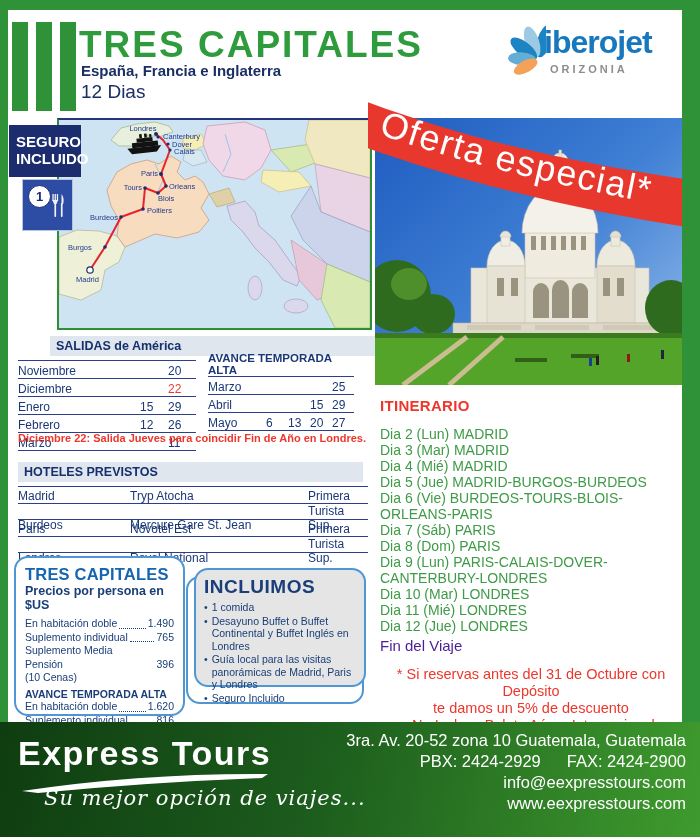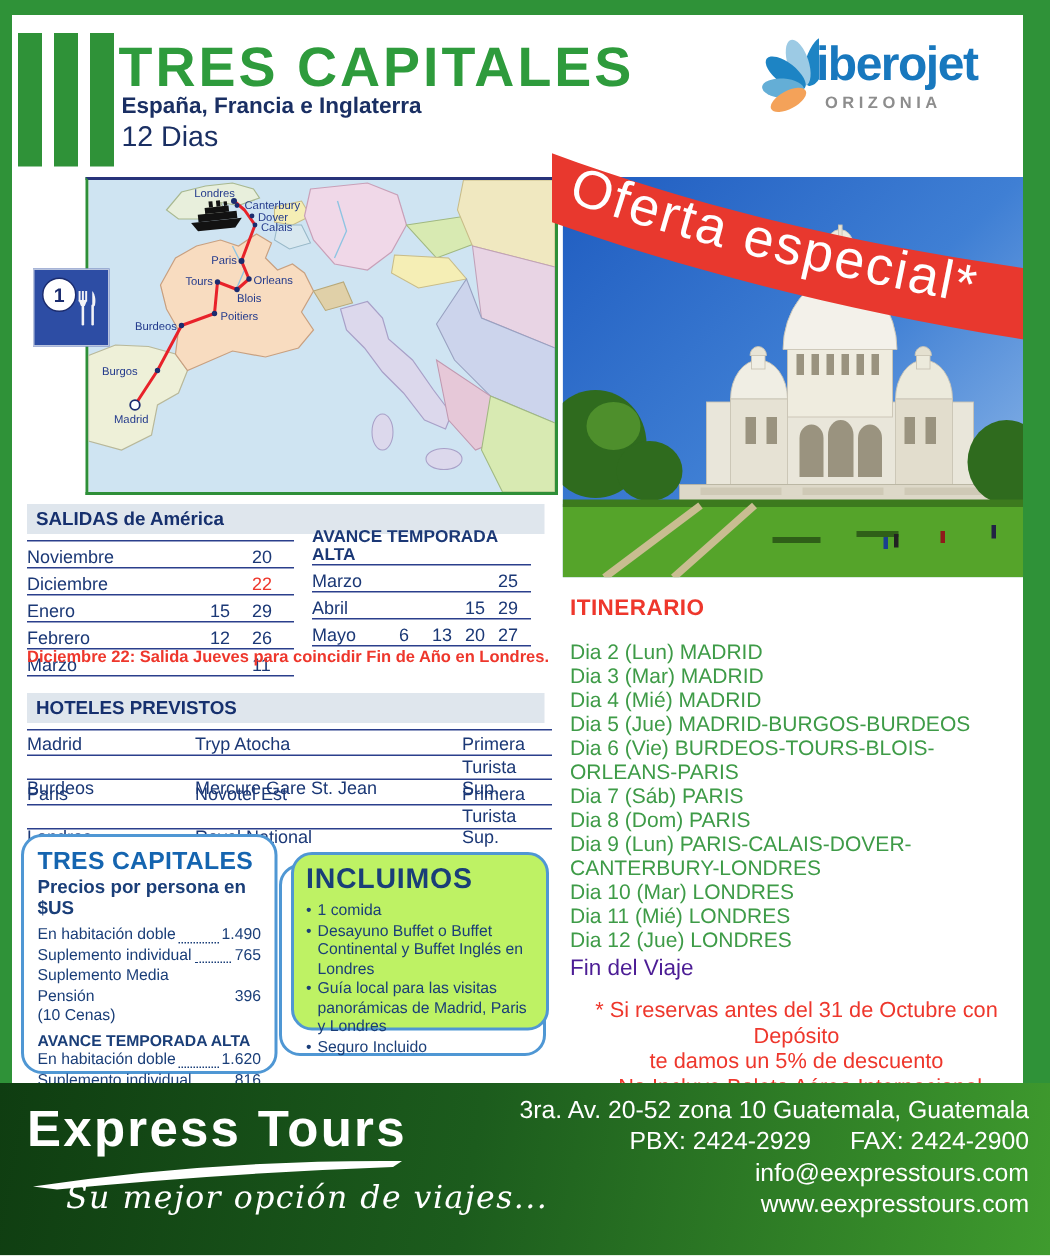--- a/index.html
+++ b/index.html
@@ -54,21 +54,21 @@
   .price-title{color:#1565b0;font-size:16.5px;font-weight:bold;letter-spacing:0.2px;}
   .price-sub{font-size:12.5px;font-weight:bold;margin-bottom:5px;}
   .price-line{display:flex;align-items:flex-end;font-size:10.5px;line-height:13.5px;}
   .price-line .dots{flex:1;border-bottom:1.5px dotted #1a3e78;margin:0 2px 2px;}
   .price-note{font-size:10.5px;line-height:13px;margin-bottom:4px;}
   .price-alta{font-size:10.5px;font-weight:bold;margin-top:2px;}
   
   .incl-back{position:absolute;left:186px;top:576px;width:178px;height:128px;border:2px solid #4f97d4;
              border-radius:14px;background:#fff;box-sizing:border-box;z-index:5;}
   .incl-box{position:absolute;left:194px;top:568px;width:172px;height:119px;border:2px solid #4f97d4;
-             border-radius:14px;background:#bef264;box-sizing:border-box;padding:6px 8px;color:#1a3e78;z-index:6;}
+             border-radius:14px;background:#e5e5e5;box-sizing:border-box;padding:6px 8px;color:#1a3e78;z-index:6;}
   .incl-title{font-size:19px;font-weight:600;letter-spacing:0.5px;margin-bottom:3px;}
   .incl-item{font-size:10.5px;line-height:12.5px;display:flex;margin-bottom:1px;}
   .incl-item .bullet{margin-right:4px;}
   
   .photo{position:absolute;left:375px;top:118px;width:308px;height:267px;overflow:hidden;z-index:4;}
   .ribbon-svg{position:absolute;left:368px;top:84px;width:332px;height:165px;z-index:10;}
   
   .itin-head{position:absolute;left:380px;top:397px;color:#ee372c;font-size:15px;font-weight:bold;letter-spacing:0.3px;}
   .itin-list{position:absolute;left:380px;top:426px;width:305px;color:#3e9b47;font-size:14px;line-height:16px;}
   .fin{position:absolute;left:380px;top:637px;color:#4c1d95;font-size:15px;}
@@ -171,20 +171,24 @@
         <polygon points="2,15 36,15 31,21 6,21"></polygon>
         <rect x="7" y="10" width="26" height="5"></rect>
         <rect x="12" y="6" width="16" height="4"></rect>
         <rect x="15" y="2" width="2.6" height="4"></rect>
         <rect x="20" y="2" width="2.6" height="4"></rect>
         <rect x="25" y="3" width="2.2" height="3"></rect>
       </g>
     </svg>
   </div>
 
+  <div class="badge-seguro">
+    <div>SEGURO</div>
+    <div>INCLUIDO</div>
+  </div>
   <div class="badge-meal">
     <div class="meal-circle">1</div>
     <svg class="utensils" width="16" height="26" viewBox="0 0 16 26">
       <g fill="#f2f2f6">
         <rect x="2.4" y="1" width="1.3" height="7"></rect>
           <rect x="4.6" y="1" width="1.3" height="7"></rect>
           <rect x="6.8" y="1" width="1.3" height="7"></rect>
         <path d="M2.4,7 h5.7 l-1.6,4 h-2.5 Z"></path>
         <rect x="4.4" y="10" width="1.7" height="14" rx="0.8"></rect>
         <path d="M11.5,1 c2.2,2.5 2.6,7 1.6,10 l-1.6,0.6 Z"></path>
@@ -272,21 +276,21 @@
   </div>
 
   <svg class="ribbon-svg" viewBox="0 0 332 165">
     <path d="M-6,16 C 95,54 205,80 338,98 L 338,146 C 205,126 95,98 -6,62 Z" fill="#e8382e"></path>
     <path id="ribbonpath" d="M 10,50 C 115,86 215,106 330,128" fill="none"></path>
     <text font-family="Liberation Sans,sans-serif" font-size="36" fill="#fff" letter-spacing="1.5">
       <textPath href="#ribbonpath">Oferta especial*</textPath>
     </text>
   </svg>
 
-  <div class="band" style="top:336px;">SALIDAS de América</div>
+  <div class="band" style="top:336px;margin-left:32px;">SALIDAS de América</div>
   <div class="tbl salidas-tbl">
     <div class="row">
         <span>Noviembre</span>
         <span class="num"></span>
         <span class="num">20</span>
       </div>
     <div class="row">
         <span>Diciembre</span>
         <span class="num"></span>
         <span class="num red-txt">22</span>

